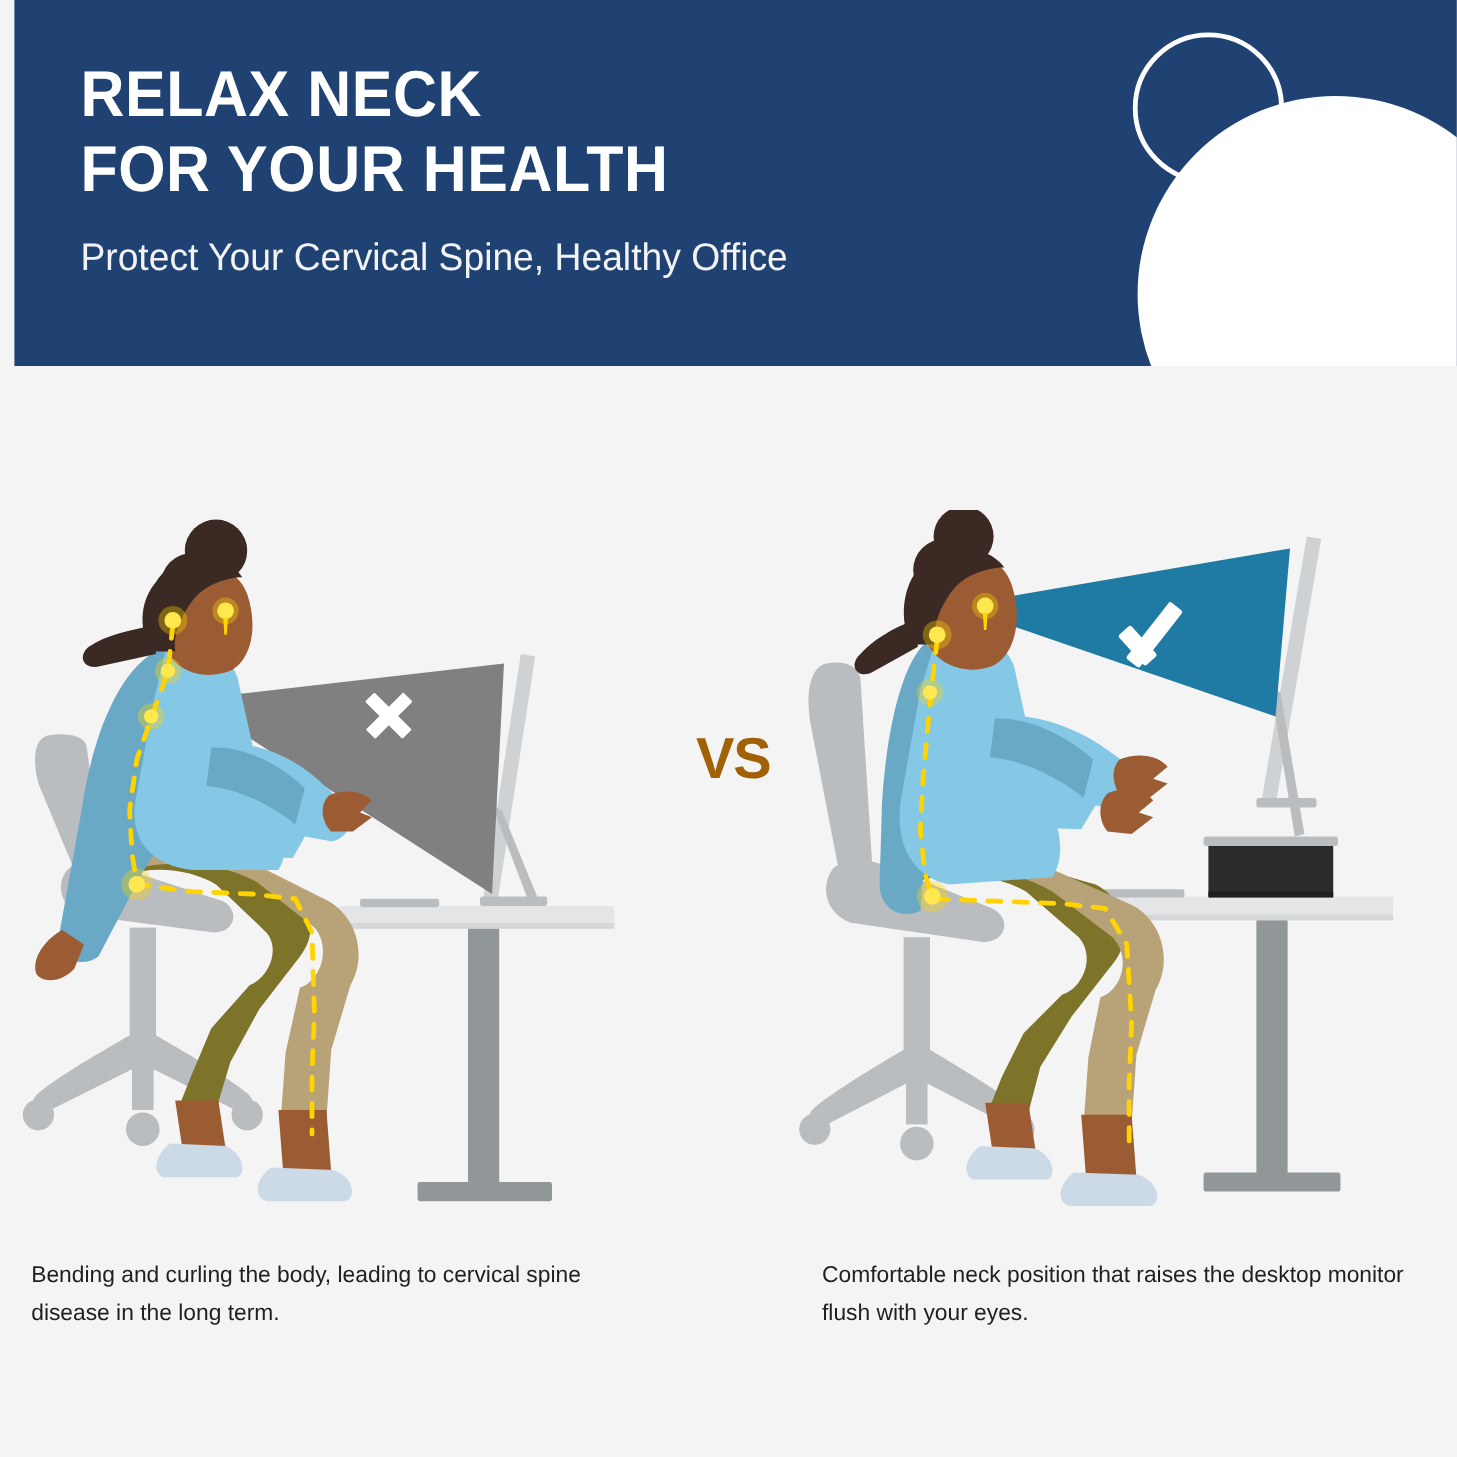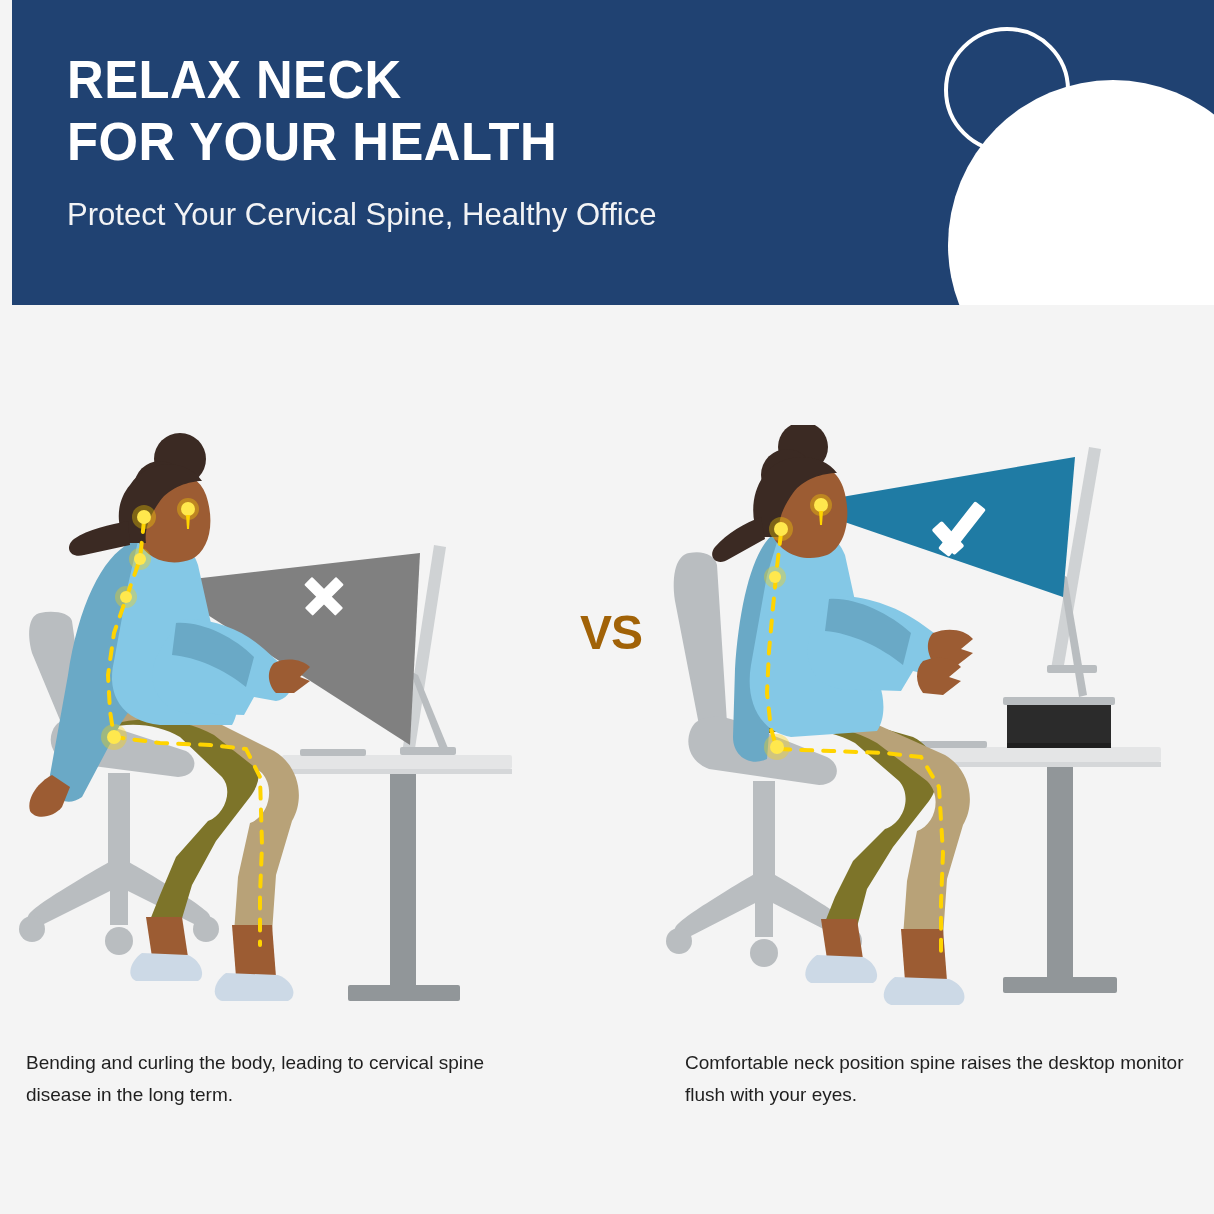--- a/index.html
+++ b/index.html
@@ -326,16 +326,16 @@
               <circle cx="122" cy="322" r="7" fill="#ffe84d"></circle>
 
               <circle cx="166" cy="80" r="11" fill="#ffd400" opacity="0.35"></circle>
               <circle cx="166" cy="80" r="7" fill="#ffe84d"></circle>
               <path d="M164 86 L168 86 L167 100 L165 100 Z" fill="#ffd400"></path>
             </g>
           </g>
         </g>
       </svg>
     </div>
-    <div class="caption" id="caption-good">Comfortable neck position spine raises the desktop monitor flush with your eyes.</div>
+    <div class="caption" id="caption-good">Comfortable neck position that raises the desktop monitor flush with your eyes.</div>
   </div>
 
 </div>
 
 </body></html>

